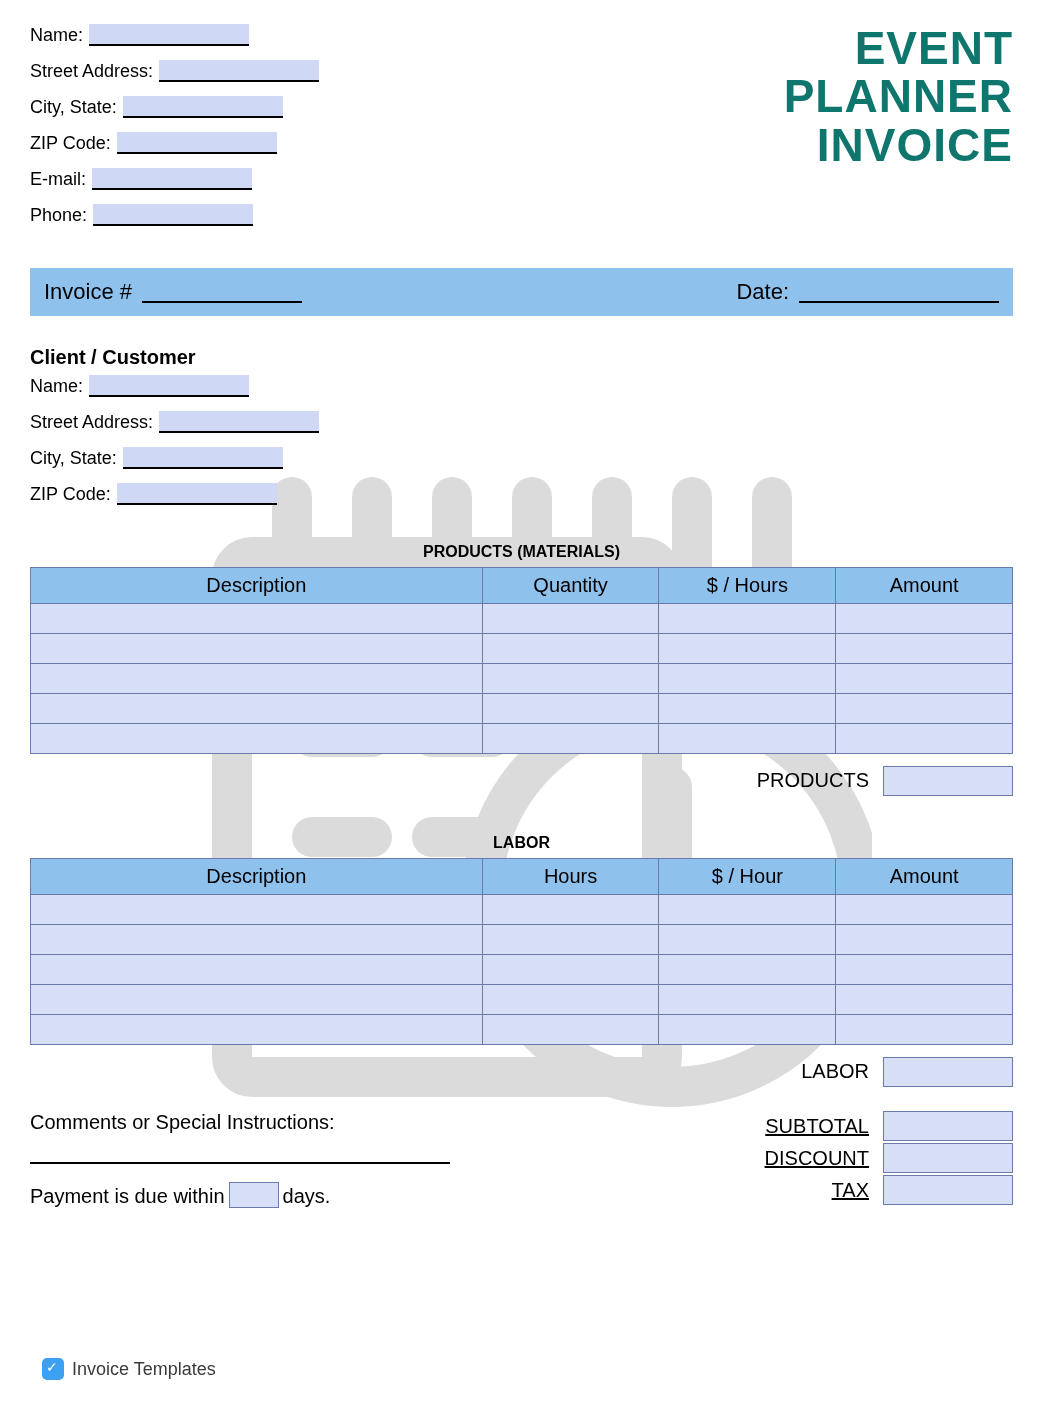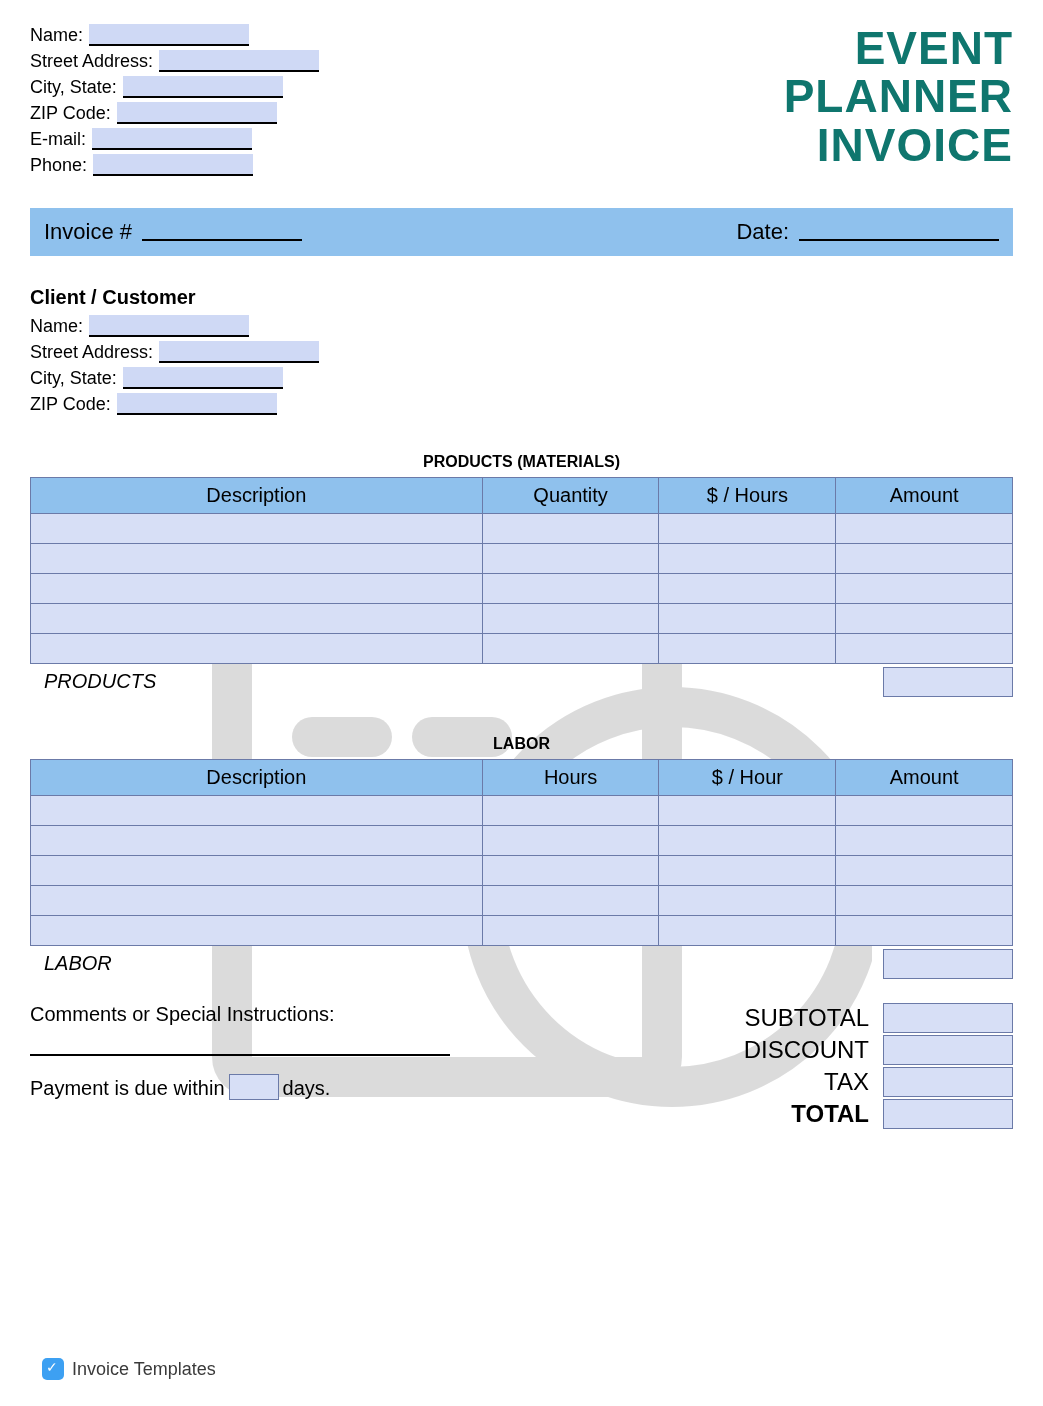--- a/index.html
+++ b/index.html
@@ -20,21 +20,21 @@
     pointer-events: none;
     z-index: 0;
   }
   .content { position: relative; z-index: 1; }
 
   
   .top-row { display: flex; justify-content: space-between; align-items: flex-start; }
   .company-block { font-size: 20px; }
   .company-line { display: flex; align-items: flex-end; margin-bottom: 6px; }
   .company-line .lbl { font-size: 24px; margin-right: 8px; }
-  .addr-line { display: flex; align-items: flex-end; font-size: 18px; margin-bottom: 4px; }
+  .addr-line { display: flex; align-items: flex-end; font-size: 18px; margin-bottom: 14px; }
   .addr-line .lbl { margin-right: 6px; }
   .uline {
     display: inline-block;
     border-bottom: 2px solid #000;
     height: 22px;
     background: #cfd9f5;
   }
   .uline-plain {
     display: inline-block;
     border-bottom: 2px solid #000;
@@ -53,21 +53,21 @@
   .invoice-bar {
     margin-top: 28px;
     background: #8fc1ed;
     height: 48px;
     display: flex;
     align-items: center;
     justify-content: space-between;
     padding: 0 14px;
     font-size: 22px;
   }
-  .invoice-bar .grp { display: flex; align-items: flex-start; gap: 10px; }
+  .invoice-bar .grp { display: flex; align-items: center; gap: 10px; }
 
   
   .client-block { margin-top: 30px; font-size: 18px; }
   .client-block .hdr { font-weight: 700; margin-bottom: 6px; font-size: 20px; }
 
   
   .section-title { text-align: center; font-weight: 800; font-size: 16px; margin-top: 38px; margin-bottom: 6px; }
   table.grid {
     width: 100%;
     border-collapse: collapse;
@@ -82,37 +82,36 @@
     text-align: center;
   }
   table.grid td {
     background: #d7dff6;
     border: 1px solid #6b7aa8;
     height: 30px;
     padding: 2px 6px;
   }
   .subtotal-row {
     display: flex;
-    justify-content: space-between;
+    justify-content: flex-end;
     align-items: center;
-    margin-top: 2px;
-    font-style: italic;
+    margin-top: 11px;
   }
   .subtotal-row .lbl { font-size: 20px; padding: 4px 14px; text-align: right; }
   .subtotal-row .box {
     background: #d7dff6;
     border: 1px solid #6b7aa8;
     width: 130px; height: 30px;
   }
 
   
   .bottom-area { display: flex; justify-content: space-between; margin-top: 24px; }
   .comments-block { font-size: 20px; width: 55%; }
   .comments-line { border-bottom: 2px solid #000; height: 26px; width: 420px; margin-top: 4px; }
-  .totals-block { font-size: 24px; }
+  .totals-block { font-size: 20px; text-decoration: underline; }
   .totals-block .trow { display: flex; justify-content: flex-end; align-items: center; margin-bottom: 2px; }
   .totals-block .trow .lbl { padding-right: 14px; min-width: 140px; text-align: right; }
   .totals-block .trow .box {
     background: #d7dff6;
     border: 1px solid #6b7aa8;
     width: 130px; height: 30px;
   }
   .totals-block .trow.bold .lbl { font-weight: 800; }
 
   .payment-line { font-size: 20px; margin-top: 18px; display: flex; align-items: flex-end; gap: 4px; }
@@ -368,24 +367,20 @@
         <span class="box"></span>
       </div>
       <div class="trow">
         <span class="lbl">DISCOUNT</span>
         <span class="box"></span>
       </div>
       <div class="trow">
         <span class="lbl">TAX</span>
         <span class="box"></span>
       </div>
-      <div class="trow bold">
-        <span class="lbl">TOTAL</span>
-        <span class="box"></span>
-      </div>
     </div>
   </div>
 
 
 </div>
 
 <div class="footer-brand">
   <span class="logo"></span>
   <span>Invoice Templates</span>
 </div>

